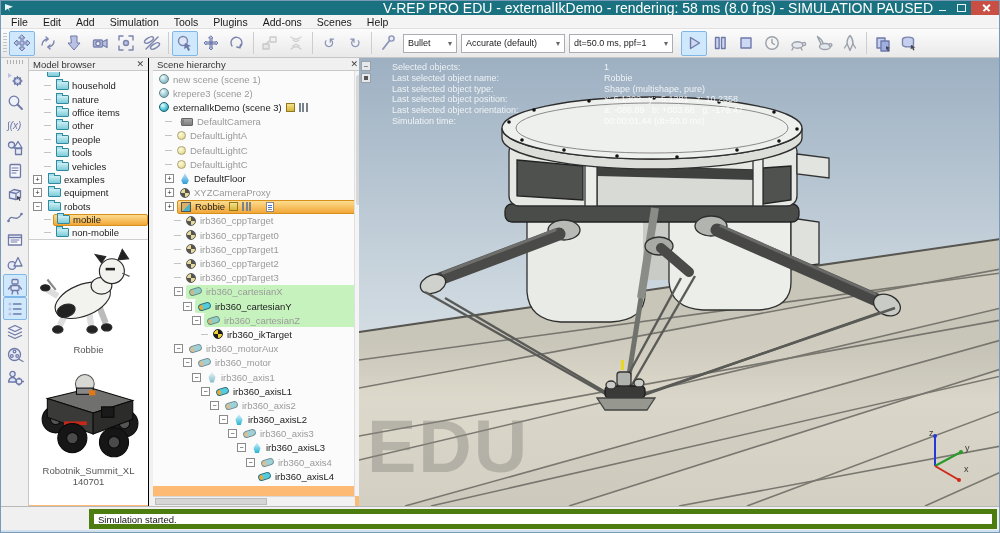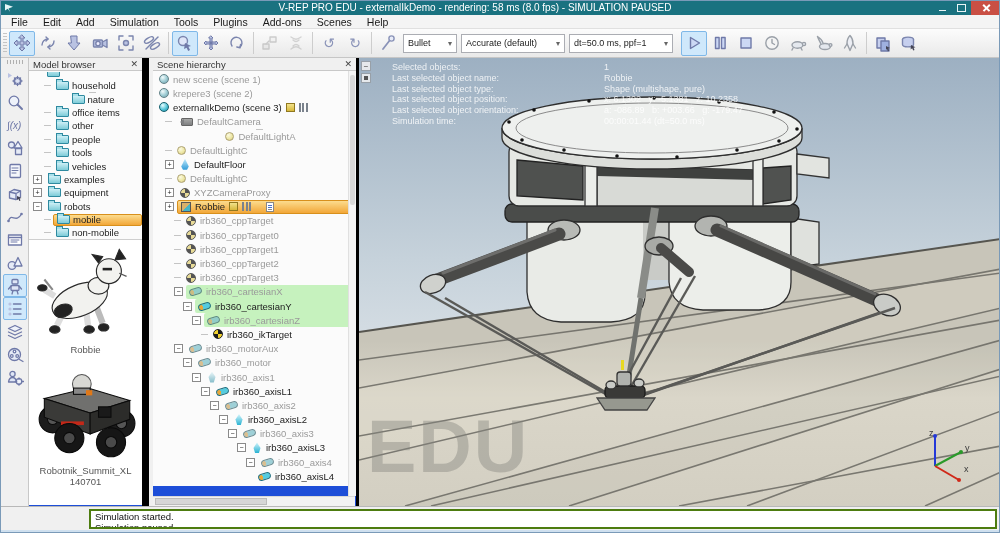--- a/index.html
+++ b/index.html
@@ -1,21 +1,21 @@
 <!DOCTYPE html>
 <html><head>
 <meta charset="utf-8">
 <style>
   html,body{margin:0;padding:0;background:#dfe3e8;}
   *{box-sizing:border-box;font-family:"Liberation Sans",sans-serif;}
   .app{position:relative;width:1000px;height:533px;background:#f0f0f0;overflow:hidden;border:1px solid #7a9ab8;}
   
   .titlebar{position:absolute;left:0;top:0;width:1000px;height:14px;background:#1a7280;display:flex;align-items:center;}
   .appicon{width:8px;height:8px;margin:0 4px;background:#e8f4f6;clip-path:polygon(0 0,100% 35%,45% 55%,65% 100%,35% 60%,0 80%);}
-  .title{flex:1;text-align:center;color:#fff;font-size:10px;line-height:14px;white-space:nowrap;overflow:hidden;}
+  .title{flex:1;text-align:right;color:#fff;font-size:14px;line-height:14px;white-space:nowrap;overflow:hidden;}
   .wbtn{width:19px;height:14px;display:flex;align-items:center;justify-content:center;color:#eaf4f6;font-size:9px;cursor:default;}
   .wbtn.min::after{content:"";width:7px;height:1px;background:#eaf4f6;margin-top:5px;}
   .wbtn.max::after{content:"";width:7px;height:6px;border:1px solid #eaf4f6;}
   .wbtn.close{width:30px;background:#c94f44;}
   .wbtn.close::before,.wbtn.close::after{content:"";position:absolute;width:9px;height:1.5px;background:#fff;}
   .wbtn.close::before{transform:rotate(45deg);} .wbtn.close::after{transform:rotate(-45deg);}
   .wbtn.close{position:relative;}
   
   .menubar{position:absolute;left:0;top:14px;width:1000px;height:14px;background:#f4f4f4;border-bottom:1px solid #e0e0e0;display:flex;align-items:center;padding-left:10px;gap:15px;}
   .menu-item{font-size:10.5px;color:#1a1a1a;}
@@ -31,21 +31,21 @@
   .tbtn svg{stroke:#7b85ae;fill:none;stroke-width:1.4;stroke-linecap:round;stroke-linejoin:round;}
   .tbtn.g2 svg{stroke:#9aa0a8;}
   .uglyph{font-size:14px;color:#8a93b8;line-height:14px;}
   
   .sidebar{position:absolute;left:0;top:57px;width:28px;height:448px;background:#f0f0f0;border-right:1px solid #c8c8c8;display:flex;flex-direction:column;align-items:center;padding-top:2px;}
   .griph{width:16px;height:4px;margin-bottom:3px;background:repeating-linear-gradient(90deg,#b0b0b0 0 1px,transparent 1px 3px);}
   .sbtn{width:24px;height:23px;display:flex;align-items:center;justify-content:center;border:1px solid transparent;border-radius:2px;flex:none;}
   .sbtn.active{background:#cfe8fb;border-color:#7fb8e8;}
   .sbtn svg{stroke:#6f79a8;fill:none;stroke-width:1.3;stroke-linecap:round;stroke-linejoin:round;}
   
-  .panel{position:absolute;top:57px;height:448px;background:#1d4ed8;border-right:7px solid #000000;}
+  .panel{position:absolute;top:57px;height:448px;background:#fdba74;border-right:1px solid #000000;}
   .p-head{height:13px;background:#f0f0f0;border-bottom:1px solid #c8c8c8;display:flex;align-items:center;padding:0 4px;}
   .p-title{flex:1;font-size:9.5px;color:#333;}
   .closex{font-size:9px;color:#444;line-height:9px;}
   .modelbrowser{left:28px;width:120px;}
   .hierarchy{left:152px;width:210px;}
   
   #mb-tree{height:168px;overflow:hidden;background:#fbfbfb;padding-top:1px;}
   .mbrow{display:flex;align-items:center;height:13.4px;font-size:9.5px;color:#222;white-space:nowrap;}
   .mbrow.partial{height:7px;overflow:hidden;}
   .mbrow.partial .i-folder{margin-top:-6px;}
@@ -90,21 +90,21 @@
   .ovtoggle{position:absolute;left:2px;top:3px;width:10px;height:10px;background:#e6e9ec;border:1px solid #98a0a8;display:flex;align-items:center;justify-content:center;font-size:8px;color:#444;}
   .ovtoggle.t2{top:15px;}
   .ovtoggle.t2::after{content:"";width:4px;height:4px;background:#555;}
   #overlay{position:absolute;left:33px;top:4px;}
   .ovrow{display:flex;font-size:9px;line-height:10.8px;color:rgba(255,255,255,.82);white-space:pre;}
   .ovl{width:212px;}
   .watermark{position:absolute;left:8px;top:352px;font-size:74px;font-weight:bold;color:#85857e;opacity:.42;letter-spacing:2px;line-height:74px;}
   .axis{position:absolute;right:28px;bottom:18px;}
   
   .statusbar{position:absolute;left:0;top:505px;width:1000px;height:28px;background:#f0f0f0;border-top:1px solid #b8b8b8;}
-  .statusbox{position:absolute;left:88px;top:2px;right:4px;bottom:5px;background:#fff;border:2px solid #4d7c0f;padding:1px 4px;overflow:hidden;}
+  .statusbox{position:absolute;left:88px;top:2px;right:4px;bottom:5px;background:#fff;border:5px solid #4d7c0f;padding:1px 4px;overflow:hidden;}
   .statusline{font-size:9.5px;line-height:10.5px;color:#111;}
   .bottomstrip{position:absolute;left:0;bottom:0;width:1000px;height:2px;background:#cfe0ef;}
 </style>
 </head>
 <body>
 
 <div class="app">
 
   <div class="titlebar">
     <span class="appicon"></span>
@@ -396,21 +396,21 @@
             <span class="lab"></span>
           </span>
         </div>
         <div class="mbrow" style="padding-left: 15px;">
           <span class="dash"></span>
           <span class="band" style="height: 12px;">
             <span class="i i-folder"></span>
             <span class="lab">household</span>
           </span>
         </div>
-        <div class="mbrow" style="padding-left: 15px; flex-direction: column;">
+        <div class="mbrow" style="padding-left: 15px;">
           <span class="dash"></span>
           <span class="band" style="height: 12px;">
             <span class="i i-folder"></span>
             <span class="lab">nature</span>
           </span>
         </div>
         <div class="mbrow" style="padding-left: 15px;">
           <span class="dash"></span>
           <span class="band" style="height: 12px;">
             <span class="i i-folder"></span>
@@ -559,46 +559,46 @@
             <span class="x-pages"></span>
           </span>
         </div>
         <div class="shrow gray" style="padding-left: 12px;">
           <span class="dash"></span>
           <span class="band">
             <span class="i i-camera"></span>
             <span class="lab">DefaultCamera</span>
           </span>
         </div>
-        <div class="shrow gray" style="padding-left: 12px; flex-direction: column;">
+        <div class="shrow gray" style="padding-left: 12px;">
           <span class="dash"></span>
           <span class="band">
             <span class="i i-light"></span>
             <span class="lab">DefaultLightA</span>
           </span>
         </div>
         <div class="shrow gray" style="padding-left: 12px;">
           <span class="dash"></span>
           <span class="band">
             <span class="i i-light"></span>
             <span class="lab">DefaultLightC</span>
           </span>
         </div>
+        <div class="shrow gray" style="padding-left: 12px;">
+          <span class="dash"></span>
+          <span class="band">
+            <span class="i i-light"></span>
+            <span class="lab">DefaultLightC</span>
+          </span>
+        </div>
         <div class="shrow" style="padding-left: 12px;">
           <span class="exp">+</span>
           <span class="band">
             <span class="i i-cone"></span>
             <span class="lab">DefaultFloor</span>
-          </span>
-        </div>
-        <div class="shrow gray" style="padding-left: 12px;">
-          <span class="dash"></span>
-          <span class="band">
-            <span class="i i-light"></span>
-            <span class="lab">DefaultLightC</span>
           </span>
         </div>
         <div class="shrow gray" style="padding-left: 12px;">
           <span class="exp">+</span>
           <span class="band">
             <span class="i i-dummy"></span>
             <span class="lab">XYZCameraProxy</span>
           </span>
         </div>
         <div class="shrow" style="padding-left: 12px;">

